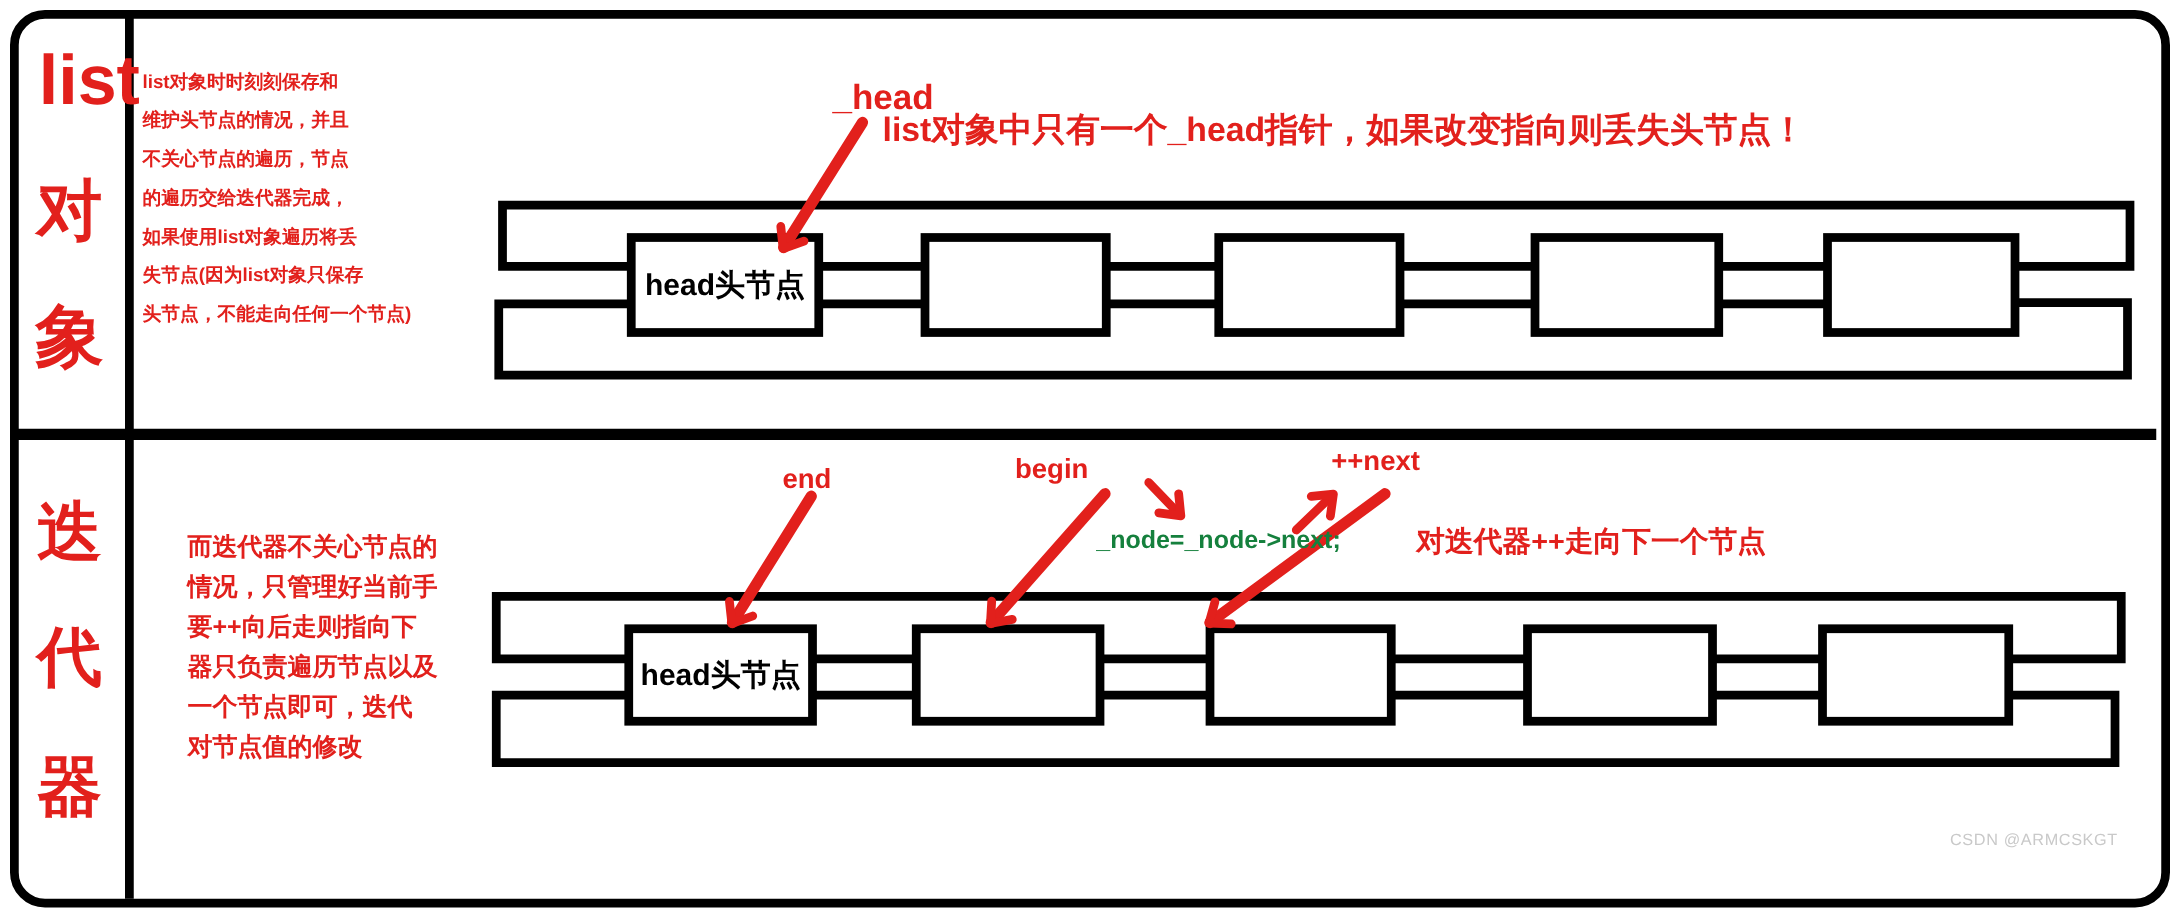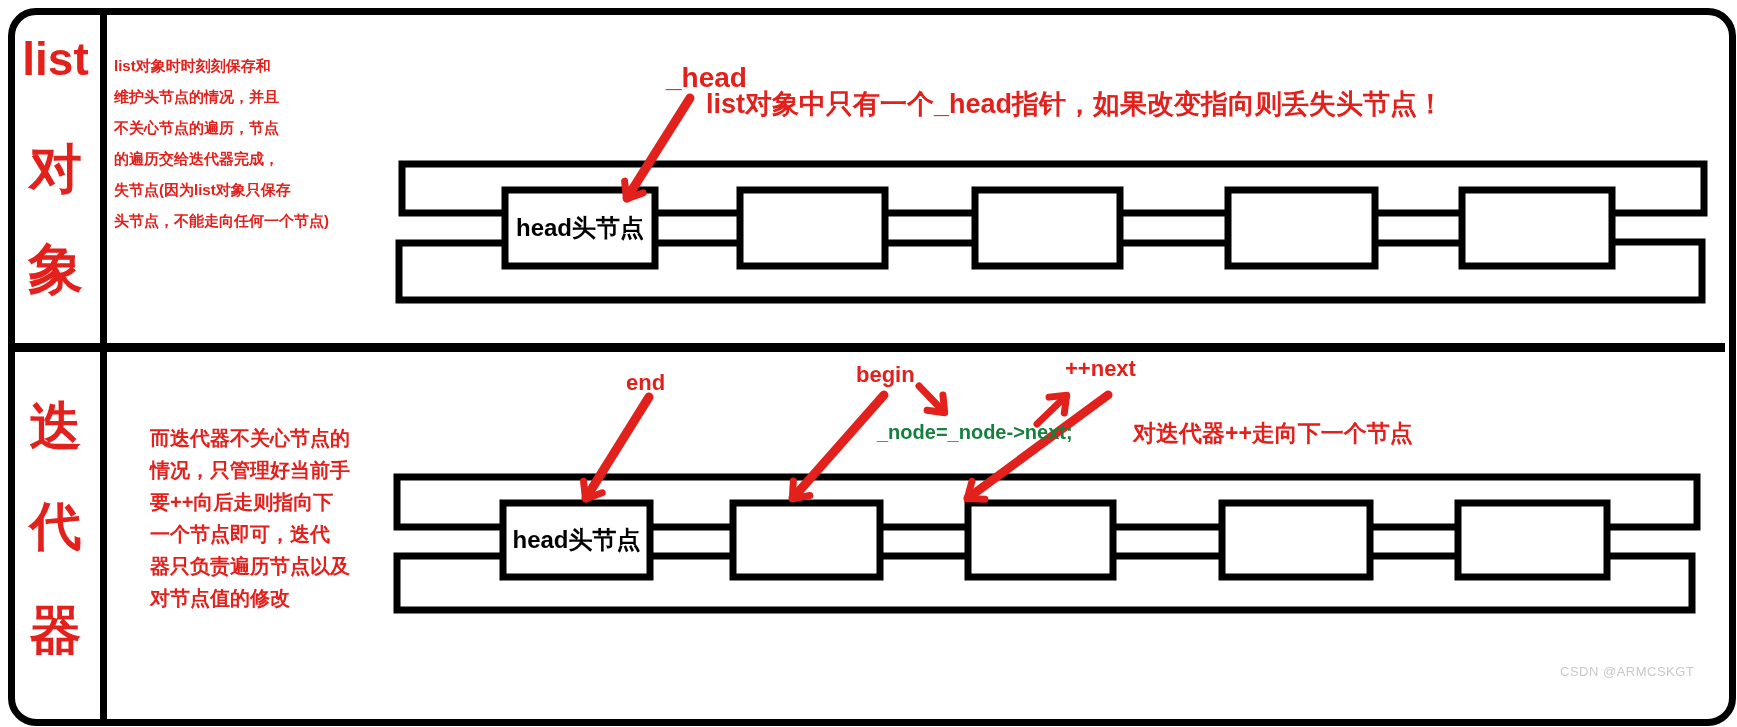--- a/index.html
+++ b/index.html
@@ -103,54 +103,55 @@
       <path stroke-width="9" d="M 1108 395 L 968 498" marker-end="url(#ah)"></path>
       <path stroke-width="7" d="M 919 386 L 944 412" marker-end="url(#ah)"></path>
       <path stroke-width="7" d="M 1037 424 L 1066 396" marker-end="url(#ah)"></path>
     </g>
   </svg>
 
   <div class="outer-border"></div>
   <div class="v-divider"></div>
   <div class="h-divider"></div>
 
-  <div class="big-char" style="top:36px;font-size:46px;">list</div>
+  <div class="big-char" style="top:36px;font-size:56px;padding-left:16px;">list</div>
   <div class="big-char" style="top:142px;font-size:53px;">对</div>
   <div class="big-char" style="top:242px;font-size:55px;">象</div>
 
   <div class="para" style="left:114px;top:50px;font-size:15px;line-height:31px;">
     <div class="pline">list对象时时刻刻保存和</div>
     <div class="pline">维护头节点的情况，并且</div>
     <div class="pline">不关心节点的遍历，节点</div>
     <div class="pline">的遍历交给迭代器完成，</div>
+    <div class="pline">如果使用list对象遍历将丢</div>
     <div class="pline">失节点(因为list对象只保存</div>
     <div class="pline">头节点，不能走向任何一个节点)</div>
   </div>
 
   <div class="float-label red" style="left:666px;top:62px;font-size:28px;">_head</div>
 
   <div class="float-label red" style="left:706px;top:86px;font-size:27px;">list对象中只有一个_head指针，如果改变指向则丢失头节点！</div>
 
   <div class="node-label" style="left:505px;top:190px;width:150px;height:76px;">head头节点</div>
 
   <div class="big-char" style="top:400px;font-size:52px;">迭</div>
   <div class="big-char" style="top:500px;font-size:52px;">代</div>
   <div class="big-char" style="top:604px;font-size:52px;">器</div>
 
   <div class="para" style="left:150px;top:422px;font-size:20px;line-height:32px;">
     <div class="pline">而迭代器不关心节点的</div>
     <div class="pline">情况，只管理好当前手</div>
     <div class="pline">要++向后走则指向下</div>
+    <div class="pline">器只负责遍历节点以及</div>
     <div class="pline">一个节点即可，迭代</div>
-    <div class="pline">器只负责遍历节点以及</div>
     <div class="pline">对节点值的修改</div>
   </div>
 
   <div class="float-label red" style="left:626px;top:370px;font-size:22px;">end</div>
-  <div class="float-label red" style="left:856px;top:362px;font-size:22px;">begin</div>
+  <div class="float-label red" style="left:812px;top:362px;font-size:22px;">begin</div>
   <div class="float-label red" style="left:1065px;top:356px;font-size:22px;">++next</div>
   <div class="float-label" style="left:877px;top:421px;font-size:20px;color:#15803d;">_node=_node-&gt;next;</div>
   <div class="float-label red" style="left:1133px;top:418px;font-size:23px;">对迭代器++走向下一个节点</div>
 
   <div class="node-label" style="left:503px;top:503px;width:147px;height:74px;">head头节点</div>
 
   <div class="watermark">CSDN @ARMCSKGT</div>
 
 </div>
 

